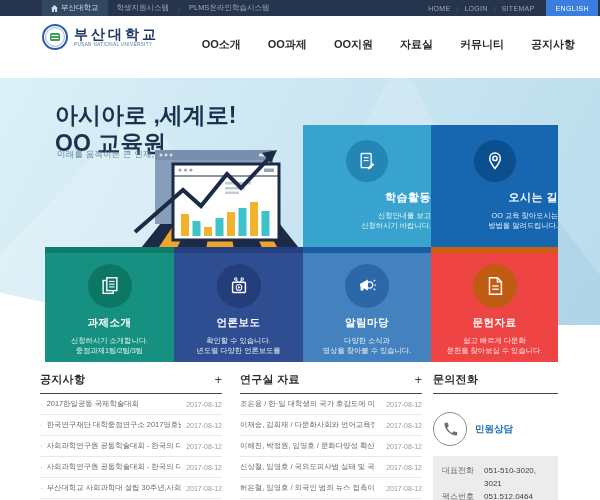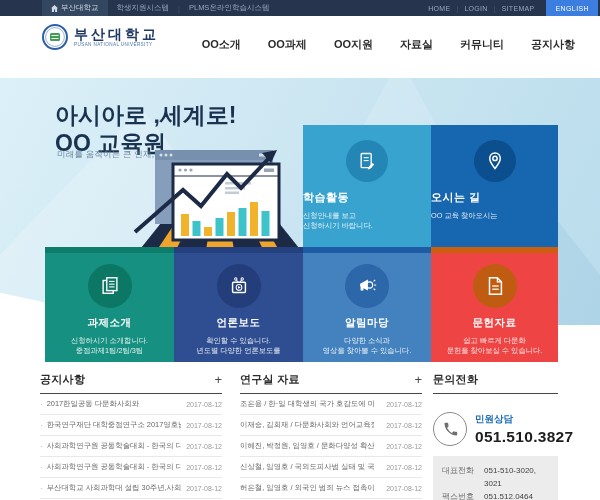--- a/index.html
+++ b/index.html
@@ -35,21 +35,21 @@
   .tri2{right:-60px;top:55px;width:340px;height:220px;background:rgba(137,186,214,.22);
     clip-path:polygon(0 100%,50% 0,100% 100%);}
   .tri3{right:60px;top:-20px;width:280px;height:260px;background:rgba(255,255,255,.16);
     clip-path:polygon(0 100%,50% 0,100% 100%);}
   .hero-cut-l{position:absolute;left:0;bottom:0;width:150px;height:46px;background:#fff;
     clip-path:polygon(0 100%,0 30%,100% 100%);}
   .hero-title{position:absolute;left:55px;top:23px;font-size:23px;font-weight:bold;color:#19324f;line-height:28px;}
   .hero-sub{position:absolute;left:57px;top:71px;font-size:8.5px;color:#68849c;letter-spacing:.2px;}
   .illu{position:absolute;left:125px;top:68px;}
   
-  .hcard{position:absolute;top:125px;height:122px;color:#fff;text-align:left;cursor:pointer;}
+  .hcard{position:absolute;top:125px;height:122px;color:#fff;text-align:right;cursor:pointer;}
   .hcard.learning{left:303px;width:128px;background:#37a3ce;}
   .hcard.directions{left:431px;width:127px;background:#1766b0;}
   .card{position:absolute;top:247px;height:115px;color:#fff;text-align:center;cursor:pointer;box-sizing:border-box;border-top:6px solid transparent;}
   .card.tasks{left:45px;width:129px;background:#169181;border-top-color:#0e7c6b;}
   .card.press{left:174px;width:129px;background:#2f4e91;border-top-color:#24407e;}
   .card.board{left:303px;width:128px;background:#4382be;border-top-color:#1d5ca4;}
   .card.docs{left:431px;width:127px;background:#ef4444;border-top-color:#cb5f0f;}
   .circ{width:42px;height:42px;border-radius:50%;margin:15px auto 0;display:flex;align-items:center;justify-content:center;}
   .card .circ{margin-top:11px;width:44px;height:44px;}
   .learning .circ{background:#2486b4;}
@@ -206,20 +206,21 @@
 <div class="hcard directions">
   <div class="circ">
     <svg width="20" height="20" viewBox="0 0 24 24">
       <path d="M12 2.5C8.3 2.5 5.7 5.3 5.7 8.9 5.7 13 12 21 12 21s6.3-8 6.3-12.1C18.3 5.3 15.7 2.5 12 2.5Z" fill="none" stroke="#fff" stroke-width="1.8"></path>
       <circle cx="12" cy="8.9" r="2.6" fill="none" stroke="#fff" stroke-width="1.8"></circle>
     </svg>
   </div>
   <div class="fc-title">오시는 길</div>
   <div class="fc-desc">
     <div>OO 교육 찾아오시는</div>
+    <div>방법을 알려드립니다.</div>
   </div>
 </div>
 
 <div class="card tasks">
   <div class="circ">
     <svg width="22" height="22" viewBox="0 0 24 24">
       <rect x="4.5" y="6" width="11" height="14" fill="none" stroke="#fff" stroke-width="1.5"></rect>
       <rect x="8.5" y="3" width="11" height="14" fill="#0d7766" stroke="#fff" stroke-width="1.5"></rect>
       <line x1="11" y1="7" x2="17" y2="7" stroke="#fff" stroke-width="1.2"></line>
       <line x1="11" y1="10" x2="17" y2="10" stroke="#fff" stroke-width="1.2"></line>
@@ -287,21 +288,21 @@
 </div>
 
 <div class="col col-notices">
   <div class="sec-head">
     <span class="sec-title">공지사항</span>
     <span class="sec-plus">+</span>
   </div>
   <div class="list-item">
     <span class="li-left">
         <span class="li-dot">·</span>
-        <span class="li-title">2017한일공동 다문화사회와</span>
+        <span class="li-title">2017한일공동 국제학술대회</span>
       </span>
     <span class="li-date">2017-08-12</span>
   </div>
   <div class="list-item">
     <span class="li-left">
         <span class="li-dot">·</span>
         <span class="li-title">한국연구재단 대학중점연구소 2017영호남...</span>
       </span>
     <span class="li-date">2017-08-12</span>
   </div>
@@ -370,21 +371,20 @@
     <span class="sec-title">문의전화</span>
   </div>
   <div class="consult">
     <span class="phone-circ">
       <svg width="17" height="17" viewBox="0 0 24 24">
         <path d="M8.1 10.9c1.3 2.6 3.4 4.7 6 6l2-2c.25-.25.62-.33.95-.22 1.05.35 2.18.54 3.35.54.55 0 1 .45 1 1v3.3c0 .55-.45 1-1 1C11.9 20.5 3.5 12.1 3.5 3.6c0-.55.45-1 1-1h3.3c.55 0 1 .45 1 1 0 1.17.19 2.3.54 3.35.1.33.03.7-.23.95l-2 2z" fill="#6f6f6f"></path>
       </svg>
     </span>
     <span>
       <div class="consult-label">민원상담</div>
-      <div class="consult-num">051.510.3827</div>
     </span>
   </div>
   <div class="contact-box">
     <div class="cb-row">
       <span class="cb-label">대표전화</span>
       <span class="cb-value">051-510-3020, 3021</span>
     </div>
     <div class="cb-row">
       <span class="cb-label">팩스번호</span>
       <span class="cb-value">051.512.0464</span>

